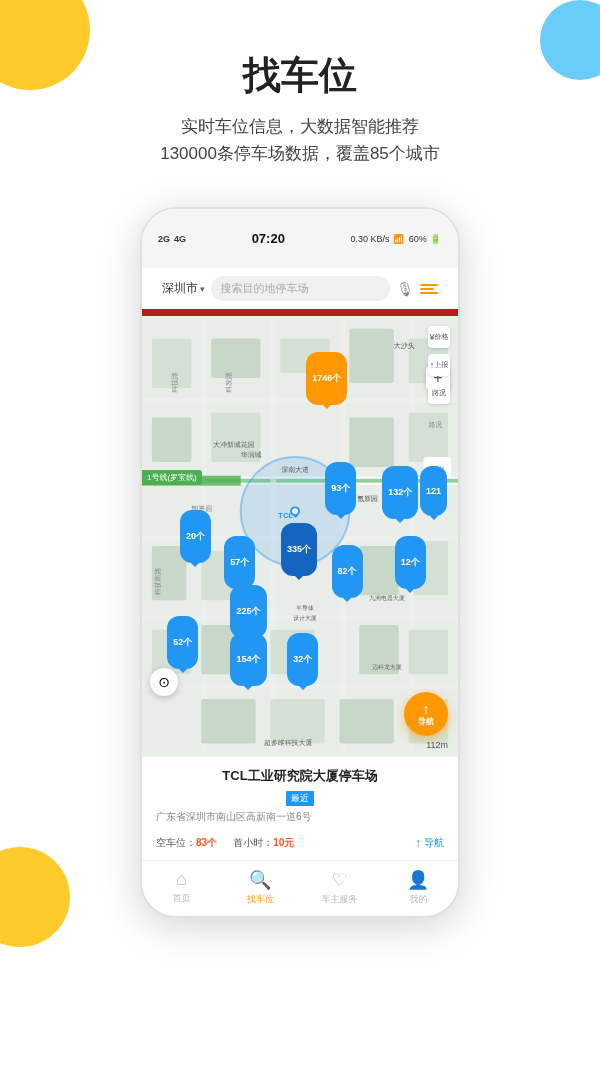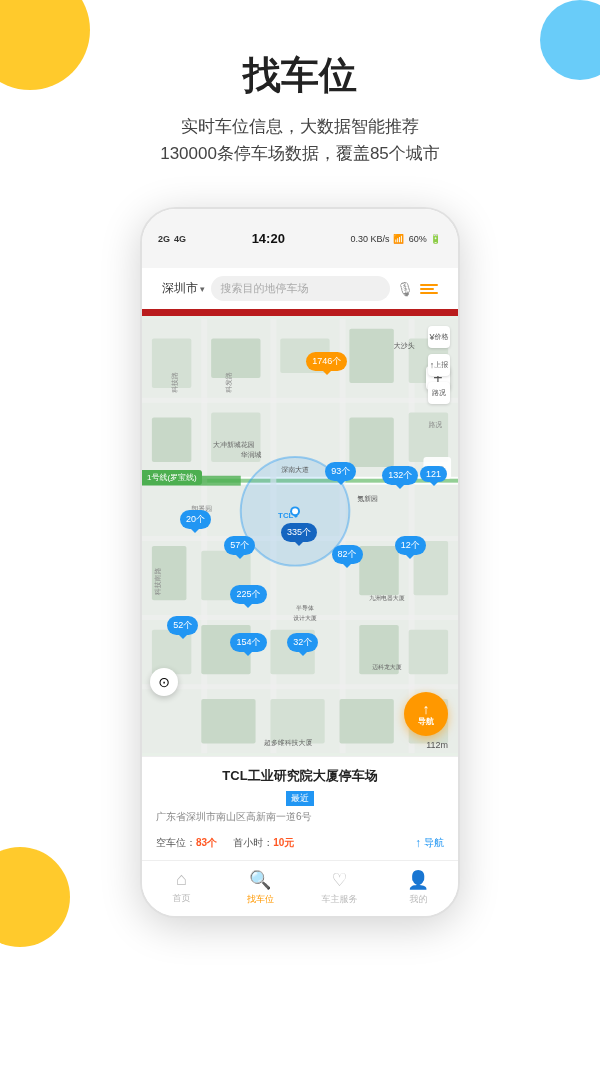--- a/index.html
+++ b/index.html
@@ -202,23 +202,23 @@
       position: absolute;
       display: flex;
       flex-direction: column;
       align-items: center;
       cursor: pointer;
     }
     .pin-bubble {
       background: #2196F3;
       color: #fff;
       border-radius: 12px;
-      padding: 3px 6px;
-      font-size: 9px;
-      font-weight: 400;
+      padding: 20px 6px;
+      font-size: 9px;
+      font-weight: 700;
       white-space: nowrap;
       position: relative;
     }
     .pin-bubble::after {
       content: '';
       position: absolute;
       bottom: -4px;
       left: 50%;
       transform: translateX(-50%);
       border: 4px solid transparent;
@@ -440,21 +440,21 @@
 </div>
 
 <div class="phone-container">
   <div class="phone-mockup">
 
     <div class="status-bar">
       <div class="status-left">
         <span>2G</span>
         <span>4G</span>
       </div>
-      <div class="status-center">14:20</div>
+      <div class="status-center">07:20</div>
       <div class="status-right">
         <span>0.30 KB/s</span>
         <span>📶</span>
         <span>60%</span>
         <span>🔋</span>
       </div>
     </div>
 
     <div class="search-bar">
       <div class="city-selector">

